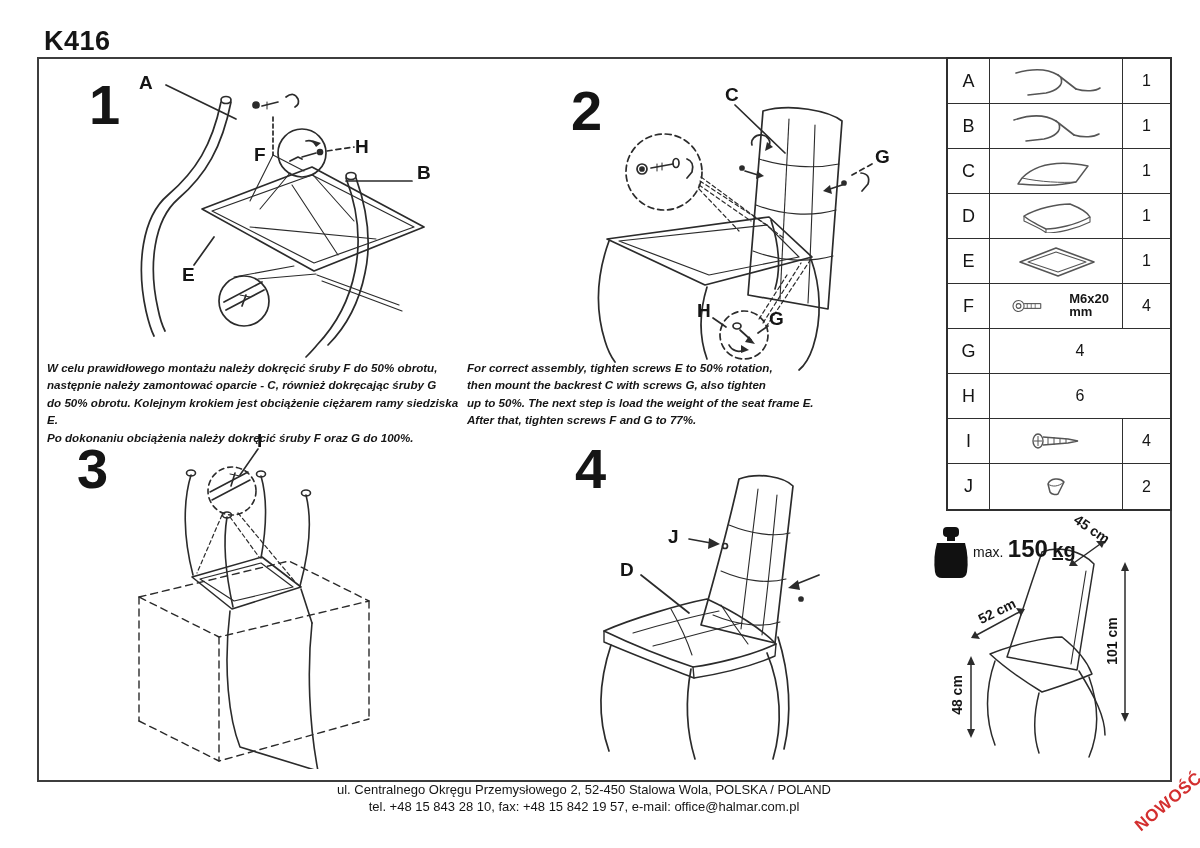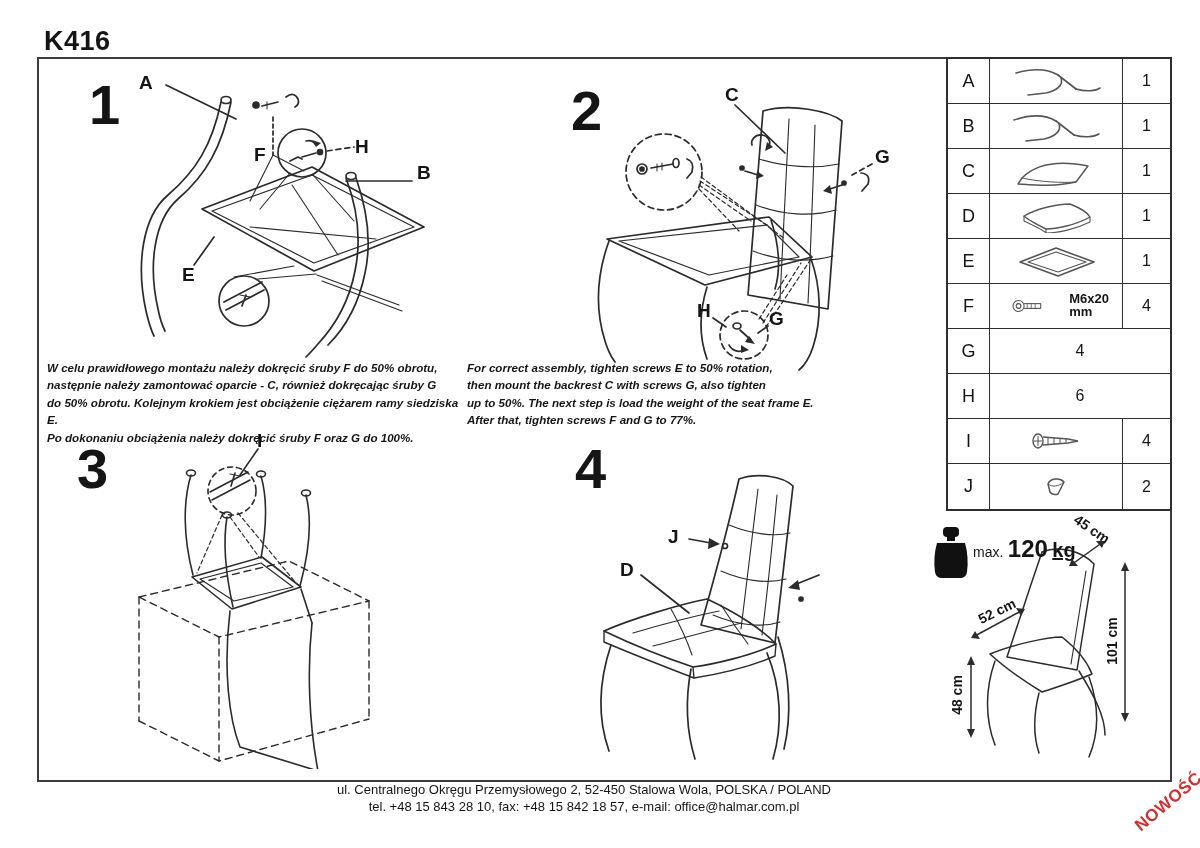--- a/index.html
+++ b/index.html
@@ -412,31 +412,31 @@
             <polygon points="206,53 202,62 210,62" fill="#2b2b2b" stroke="none"></polygon>
             <polygon points="206,213 202,204 210,204" fill="#2b2b2b" stroke="none"></polygon>
             <line x1="52" y1="150" x2="52" y2="226"></line>
             <polygon points="52,147 48,156 56,156" fill="#2b2b2b" stroke="none"></polygon>
             <polygon points="52,229 48,220 56,220" fill="#2b2b2b" stroke="none"></polygon>
           </g>
         </g>
       </svg>
       <div class="maxload">
         <span class="mprefix">max.</span>
-        <span class="mval">120</span>
+        <span class="mval">150</span>
         <span class="munit">kg</span>
       </div>
       <div class="dimlabel" style="left:146px;top:12px;transform:rotate(34deg);">45 cm</div>
       <div class="dimlabel" style="left:51px;top:94px;transform:rotate(-26deg);">52 cm</div>
       <div class="dimlabel" style="left:166px;top:124px;transform:rotate(-90deg);">101 cm</div>
       <div class="dimlabel" style="left:11px;top:178px;transform:rotate(-90deg);">48 cm</div>
     </div>
 
   </div>
 
   <div class="footer">
     <div>ul. Centralnego Okręgu Przemysłowego 2, 52-450 Stalowa Wola, POLSKA / POLAND</div>
-    <div>tel. +48 15 843 28 10, fax: +48 15 842 18 57, e-mail: office@halmar.com.pl</div>
+    <div>tel. +48 15 843 28 10, fax: +48 15 842 19 57, e-mail: office@halmar.com.pl</div>
   </div>
 
   <div class="badge">NOWOŚĆ</div>
 
 </div>
 
 </body></html>

